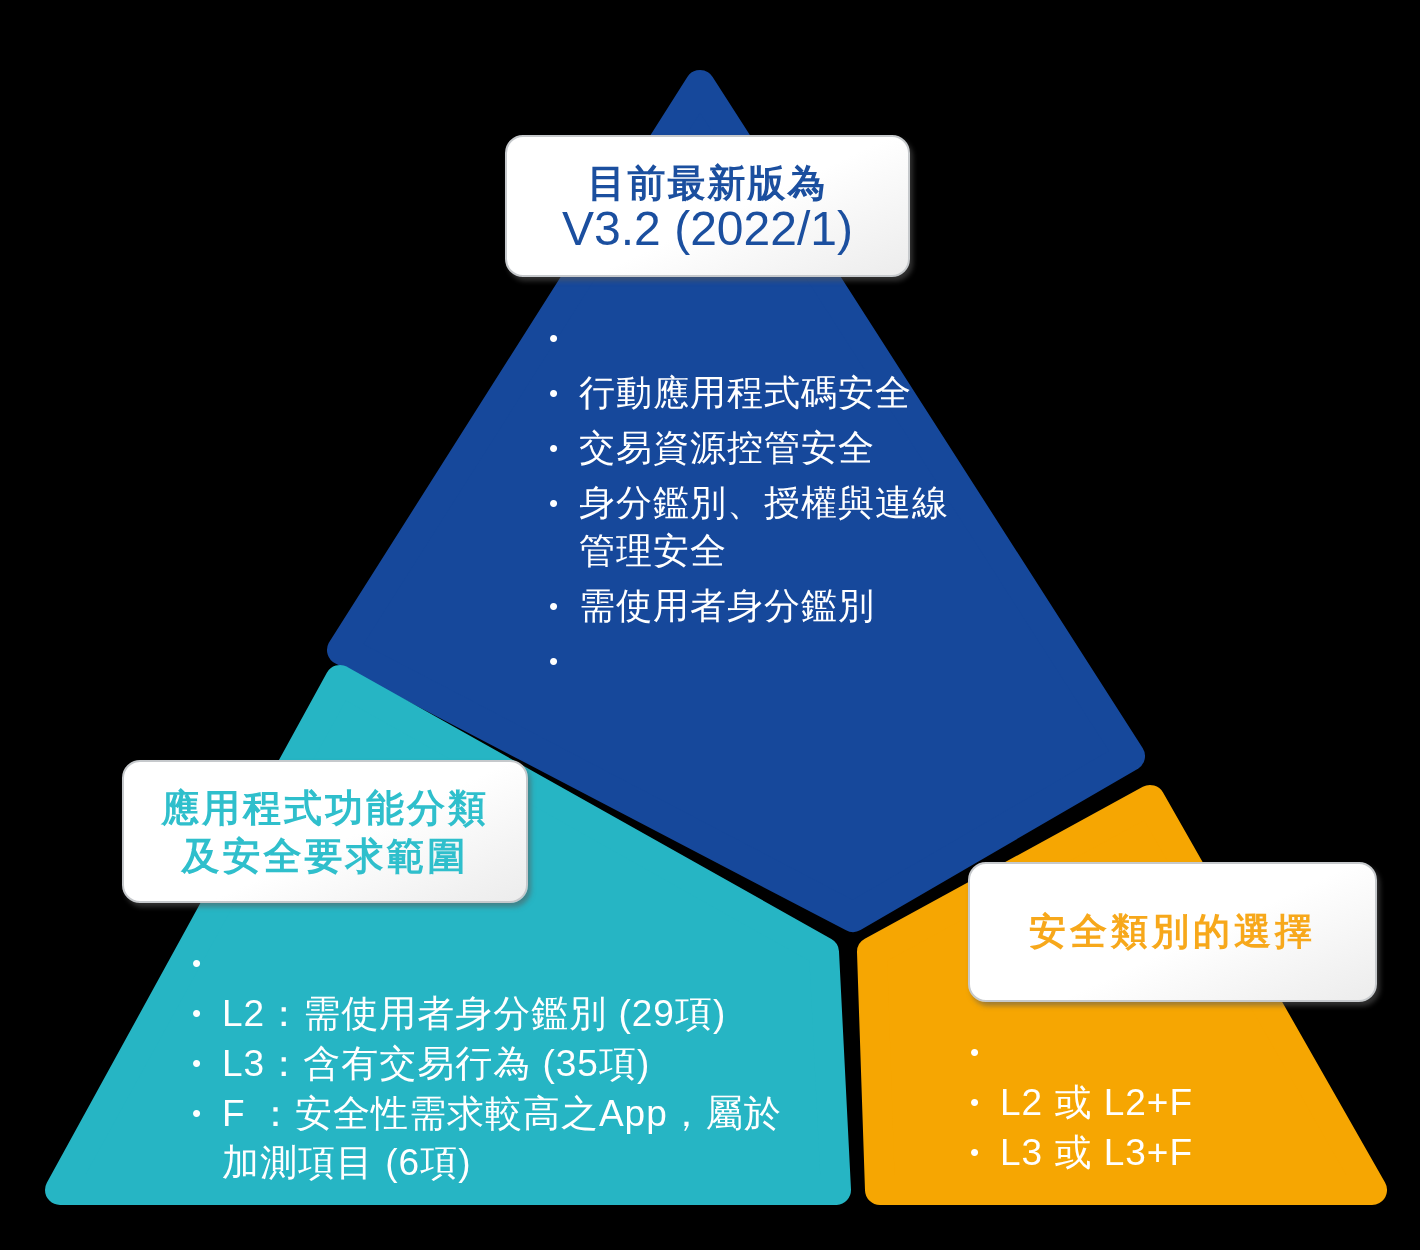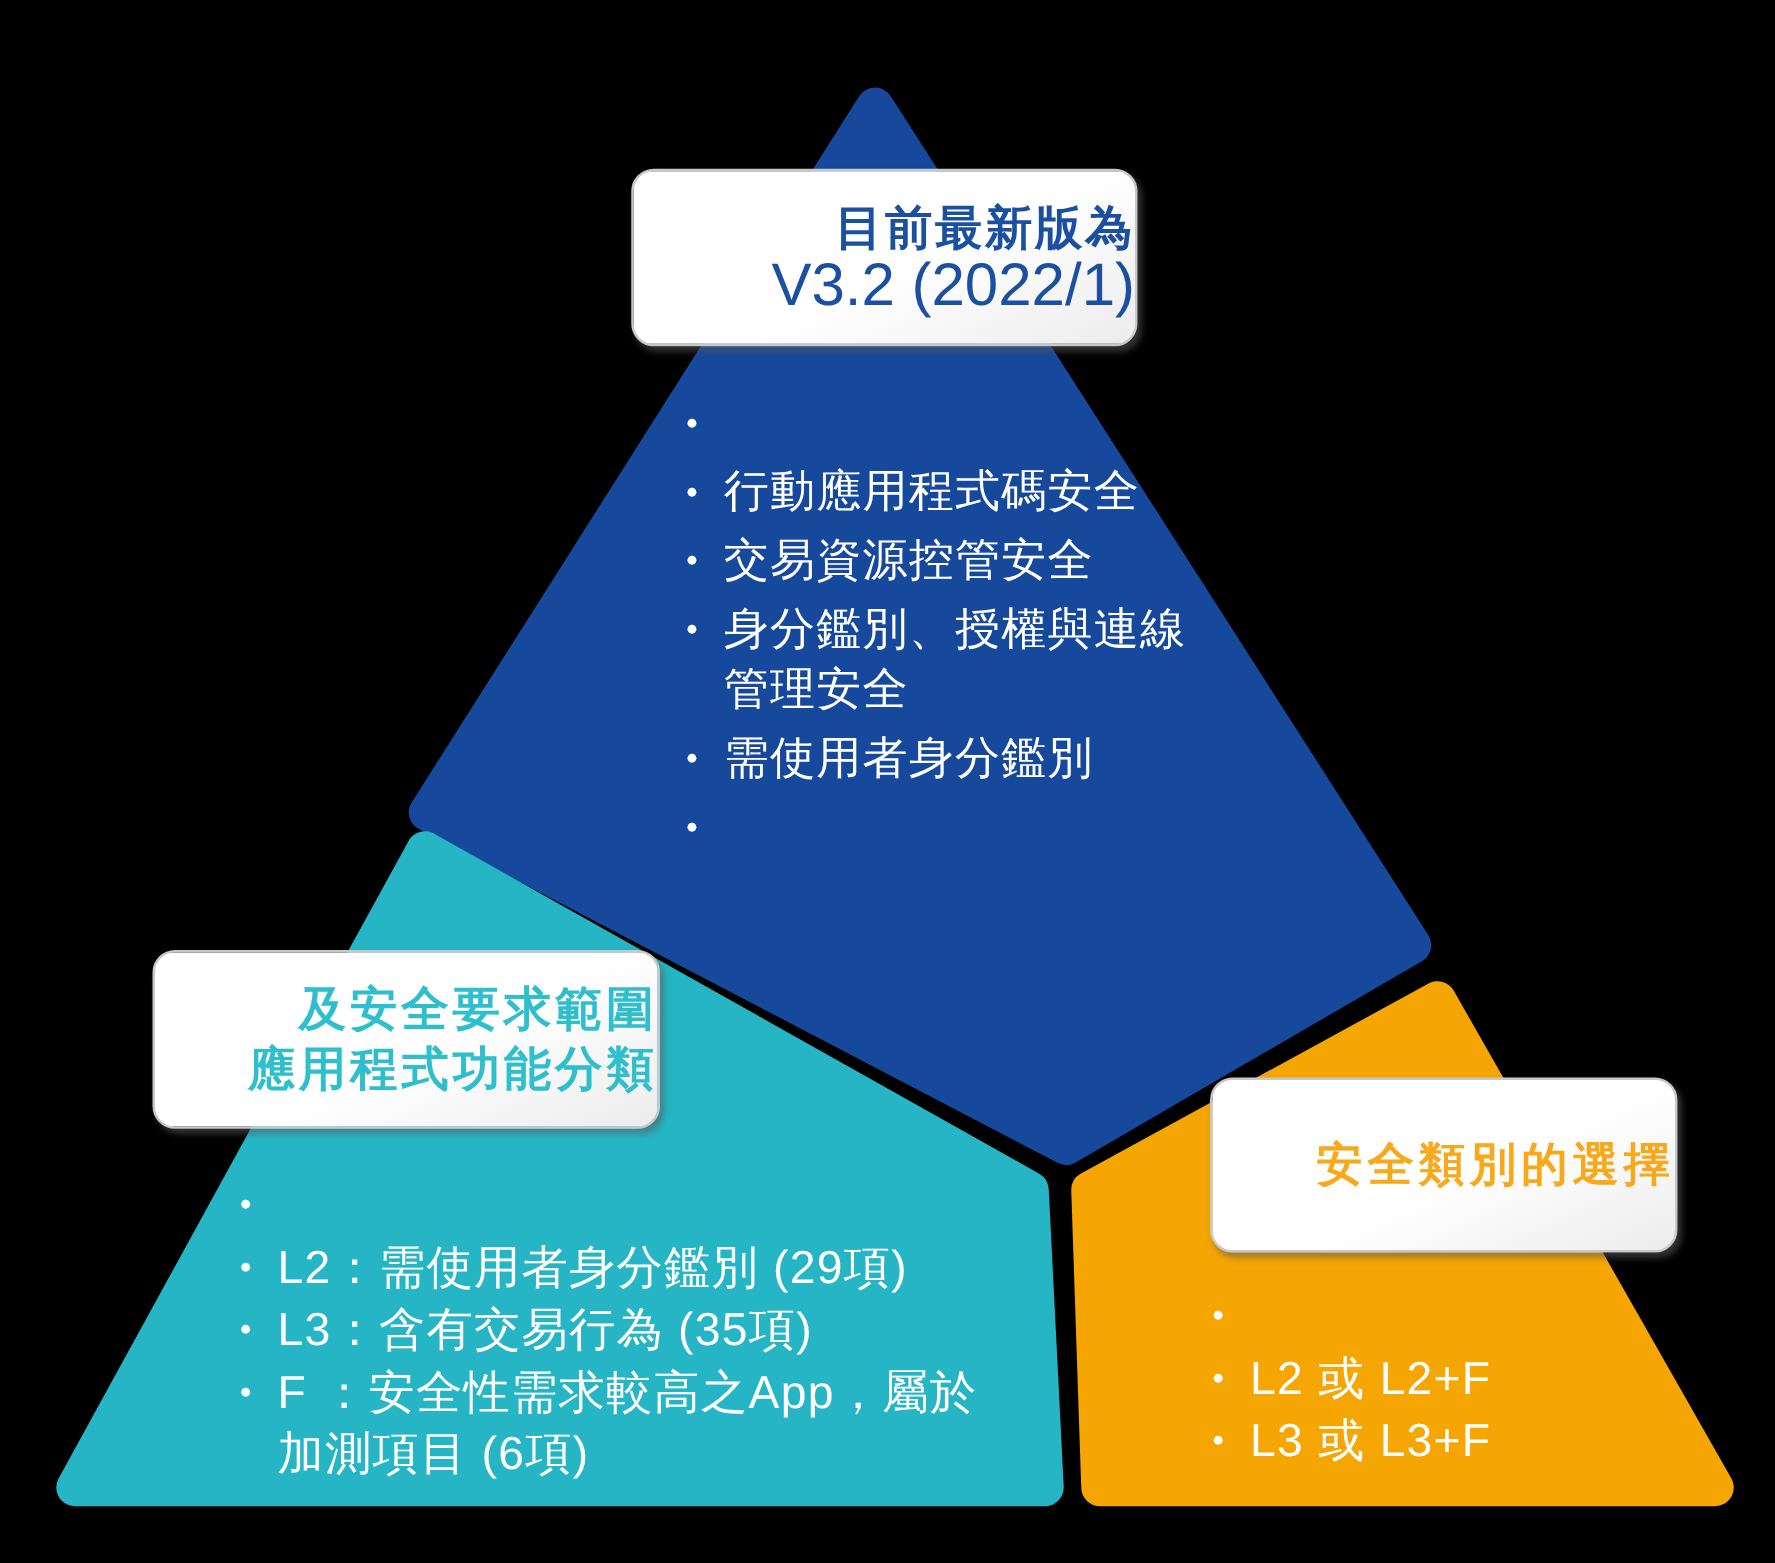--- a/index.html
+++ b/index.html
@@ -14,31 +14,31 @@
   .shape-top{fill:var(--blue);stroke:var(--blue);stroke-width:30;stroke-linejoin:round;}
   .shape-left{fill:var(--teal);stroke:var(--teal);stroke-width:30;stroke-linejoin:round;}
   .shape-right{fill:var(--orange);stroke:var(--orange);stroke-width:30;stroke-linejoin:round;}
 
   .label-box{
     position:absolute;
     background:linear-gradient(155deg,#ffffff 55%,#ececec 100%);
     border:2px solid var(--box_border);
     border-radius:18px;
     box-shadow:3px 4px 5px rgba(90,90,90,0.55);
-    display:flex;flex-direction:column;align-items:flex-end;justify-content:center;
+    display:flex;flex-direction:column;align-items:center;justify-content:center;
     text-align:center;
     box-sizing:border-box;
   }
   .label-box .line{font-weight:bold;}
   .box-top{left:505px;top:135px;width:405px;height:142px;}
   .box-top .line{color:var(--navy_text);font-size:38px;line-height:46px;letter-spacing:2px;}
   .box-top .line.sub{font-size:48px;font-weight:400;letter-spacing:0;}
   .box-left{left:122px;top:760px;width:406px;height:143px;}
   .box-left .line{color:var(--teal_text);font-size:38px;line-height:48px;letter-spacing:3px;}
-  .box-right{left:968px;top:862px;width:374px;height:140px;}
+  .box-right{left:968px;top:862px;width:409px;height:140px;}
   .box-right .line{color:var(--orange_text);font-size:37px;line-height:46px;letter-spacing:4px;}
 
   ul.bullets{
     position:absolute;list-style:none;margin:0;padding:0;
     color:var(--text_white);
   }
   ul.bullets li{display:flex;align-items:flex-start;}
   ul.bullets .dot{
     flex:0 0 30px;max-width:30px;
     font-size:26px;
@@ -98,22 +98,22 @@
     <li>
       <span class="dot">•</span>
       <span class="txt">需使用者身分鑑別</span>
     </li>
     <li>
       <span class="dot">•</span>
     </li>
   </ul>
 
   <div class="label-box box-left">
+    <div class="line">應用程式功能分類</div>
     <div class="line">及安全要求範圍</div>
-    <div class="line">應用程式功能分類</div>
   </div>
 
   <ul class="bullets bullets-left">
     <li>
       <span class="dot">•</span>
     </li>
     <li>
       <span class="dot">•</span>
       <span class="txt">L2：需使用者身分鑑別 (29項)</span>
     </li>

